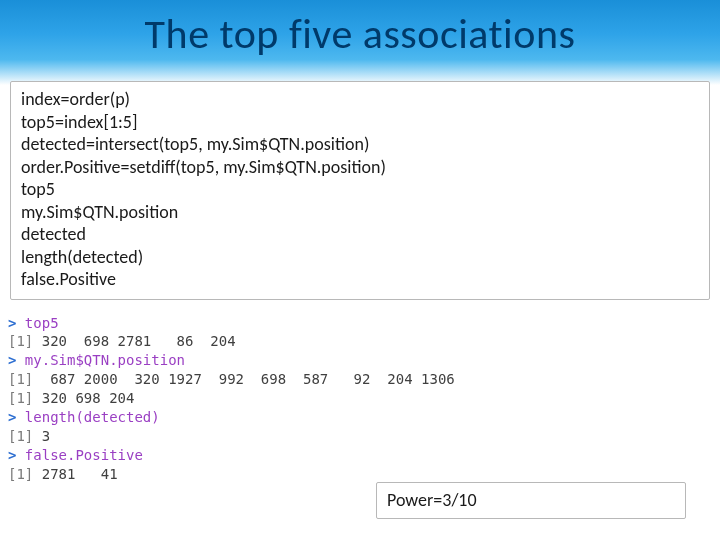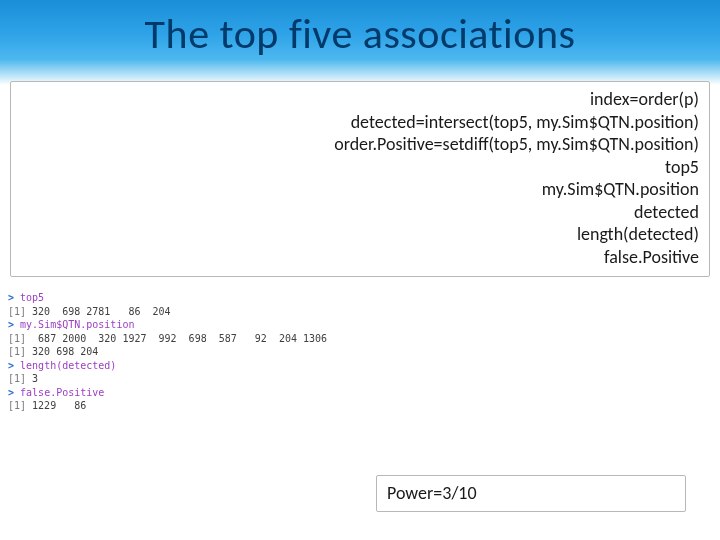--- a/index.html
+++ b/index.html
@@ -29,38 +29,37 @@
   .code-box {
     margin: -4px 10px 0 10px;
     border: 1px solid #b8b8b8;
     border-radius: 2px;
     padding: 6px 10px 8px 10px;
     background: #ffffff;
     font-family: "Calibri", "Segoe UI", Arial, sans-serif;
     font-size: 18px;
     line-height: 1.25;
     color: #1a1a1a;
-    text-align: right;
   }
   .code-box div { white-space: pre; }
   .console {
     margin: 14px 0 0 8px;
     font-family: "Lucida Console", "Consolas", monospace;
-    font-size: 10px;
+    font-size: 14px;
     line-height: 1.35;
   }
   .console .row { white-space: pre; }
   .prompt { color: #2e6fd1; font-weight: bold; }
   .cmd { color: #9a3fc3; }
   .idx { color: #7a7a7a; }
   .val { color: #404040; }
   .summary-box {
     position: absolute;
     right: 34px;
-    bottom: 28px;
+    bottom: 21px;
     width: 310px;
     border: 1px solid #b8b8b8;
     border-radius: 2px;
     background: #ffffff;
     padding: 6px 10px;
     font-family: "Calibri", "Segoe UI", Arial, sans-serif;
     font-size: 18px;
     line-height: 1.3;
     color: #1a1a1a;
     margin-top: 36px;
@@ -68,20 +67,21 @@
 </style>
 </head>
 <body>
 
 <div class="header">
   <div class="title">The top five associations</div>
 </div>
 
 <div class="code-box">
   <div>index=order(p)</div>
+  <div>top5=index[1:5]</div>
   <div>detected=intersect(top5, my.Sim$QTN.position)</div>
   <div>order.Positive=setdiff(top5, my.Sim$QTN.position)</div>
   <div>top5</div>
   <div>my.Sim$QTN.position</div>
   <div>detected</div>
   <div>length(detected)</div>
   <div>false.Positive</div>
 </div>
 
 <div class="console">
@@ -90,18 +90,18 @@
 
   <div class="row"><span class="prompt">&gt; </span><span class="cmd">my.Sim$QTN.position</span></div>
   <div class="row"><span class="idx">[1]</span><span class="val">  687 2000  320 1927  992  698  587   92  204 1306</span></div>
 
   <div class="row"><span class="idx">[1]</span><span class="val"> 320 698 204</span></div>
 
   <div class="row"><span class="prompt">&gt; </span><span class="cmd">length(detected)</span></div>
   <div class="row"><span class="idx">[1]</span><span class="val"> 3</span></div>
 
   <div class="row"><span class="prompt">&gt; </span><span class="cmd">false.Positive</span></div>
-  <div class="row"><span class="idx">[1]</span><span class="val"> 1229   86</span></div>
+  <div class="row"><span class="idx">[1]</span><span class="val"> 2781   41</span></div>
 </div>
 
 <div class="summary-box">
   <div>Power=3/10</div>
 </div>
 
 </body></html>

